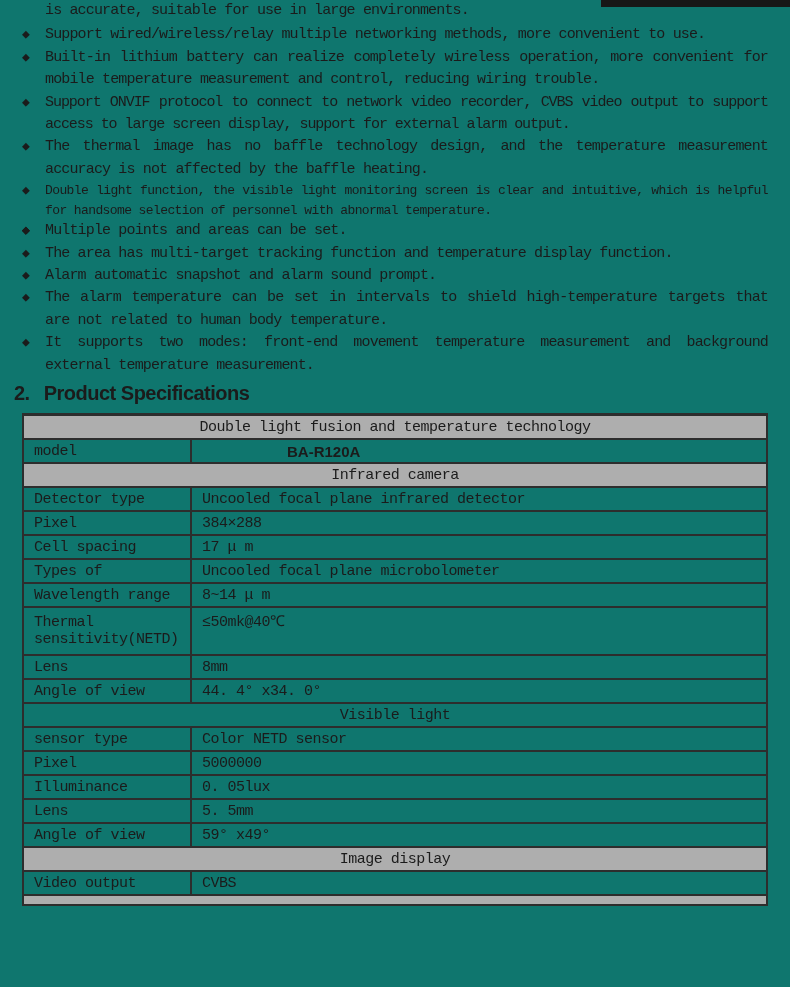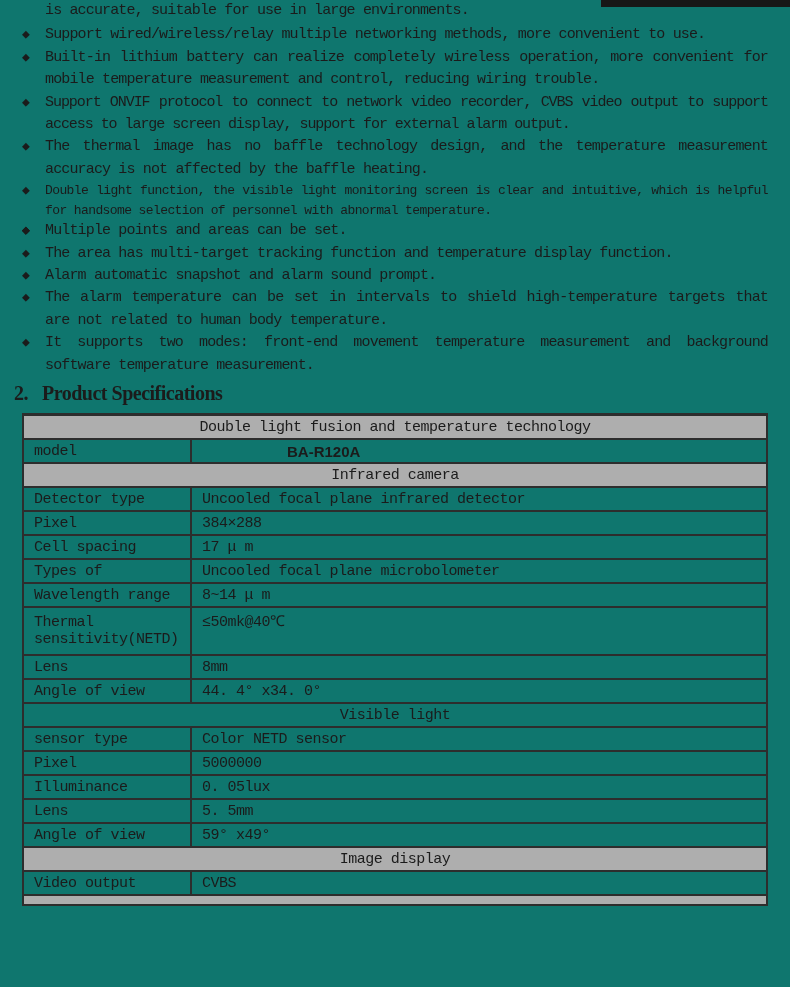--- a/index.html
+++ b/index.html
@@ -45,21 +45,21 @@
     font-size:15px;
     line-height:22.4px;
     letter-spacing:-0.85px;
   }
   h2.section-heading{
     margin:4px 0 8px 14px;
     font-size:20px;
     font-weight:bold;
     letter-spacing:-0.5px;
     line-height:24px;
-    font-family:Liberation Serif, serif;
+    font-family:Liberation Sans, sans-serif;
   }
   table.spec{
     margin-left:22px;
     width:746px;
     border-collapse:collapse;
     table-layout:fixed;
     font-size:15px;
     letter-spacing:-0.5px;
     border:2px solid #2d2d2d;
     border-top:3px solid #2d2d2d;
@@ -102,21 +102,21 @@
     <li><span class="bullet">◆</span><span>Built-in lithium battery can realize completely wireless operation, more convenient for mobile temperature measurement and control, reducing wiring trouble.</span></li>
     <li class="tight"><span class="bullet">◆</span><span>Support ONVIF protocol to connect to network video recorder, CVBS video output to support access to large screen display, support for external alarm output.</span></li>
     <li><span class="bullet">◆</span><span>The thermal image has no baffle technology design, and the temperature measurement accuracy is not affected by the baffle heating.</span></li>
     <li class="small"><span class="bullet">◆</span><span>Double light function, the visible light monitoring screen is clear and intuitive, which is helpful for handsome selection of personnel with abnormal temperature.</span></li>
     <li><span class="bullet">◆</span></li>
     <li><span class="bullet">◆</span></li>
     <li><span class="bullet">◆</span><span>Multiple points and areas can be set.</span></li>
     <li><span class="bullet">◆</span><span>The area has multi-target tracking function and temperature display function.</span></li>
     <li><span class="bullet">◆</span><span>Alarm automatic snapshot and alarm sound prompt.</span></li>
     <li><span class="bullet">◆</span><span>The alarm temperature can be set in intervals to shield high-temperature targets that are not related to human body temperature.</span></li>
-    <li><span class="bullet">◆</span><span>It supports two modes: front-end movement temperature measurement and background software temperature measurement.</span></li>
+    <li><span class="bullet">◆</span><span>It supports two modes: front-end movement temperature measurement and background external temperature measurement.</span></li>
   </ul>
 
   <h2 class="section-heading"><span style="margin-right:14px;">2.</span><span>Product Specifications</span></h2>
 
   <table class="spec">
     <colgroup>
         <col class="c1">
         <col class="c2">
       </colgroup>
     <tbody>

